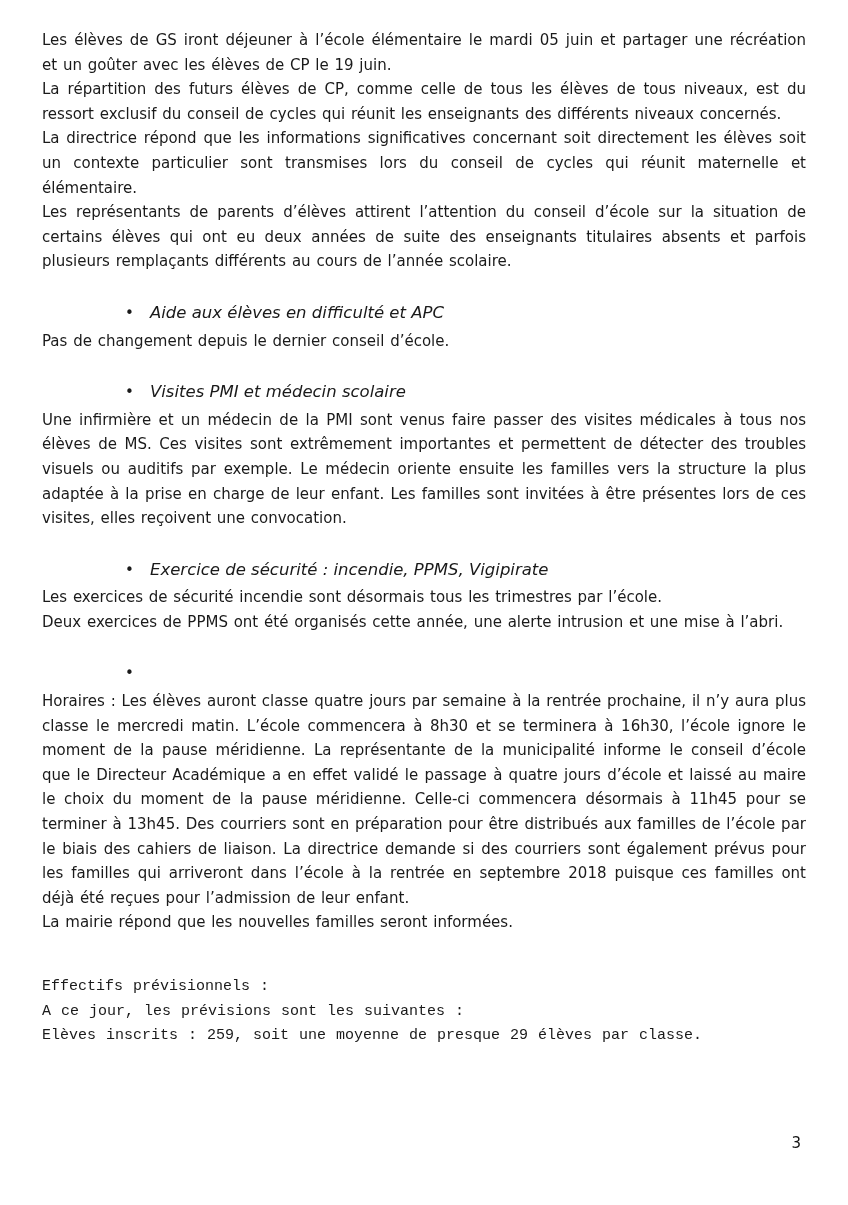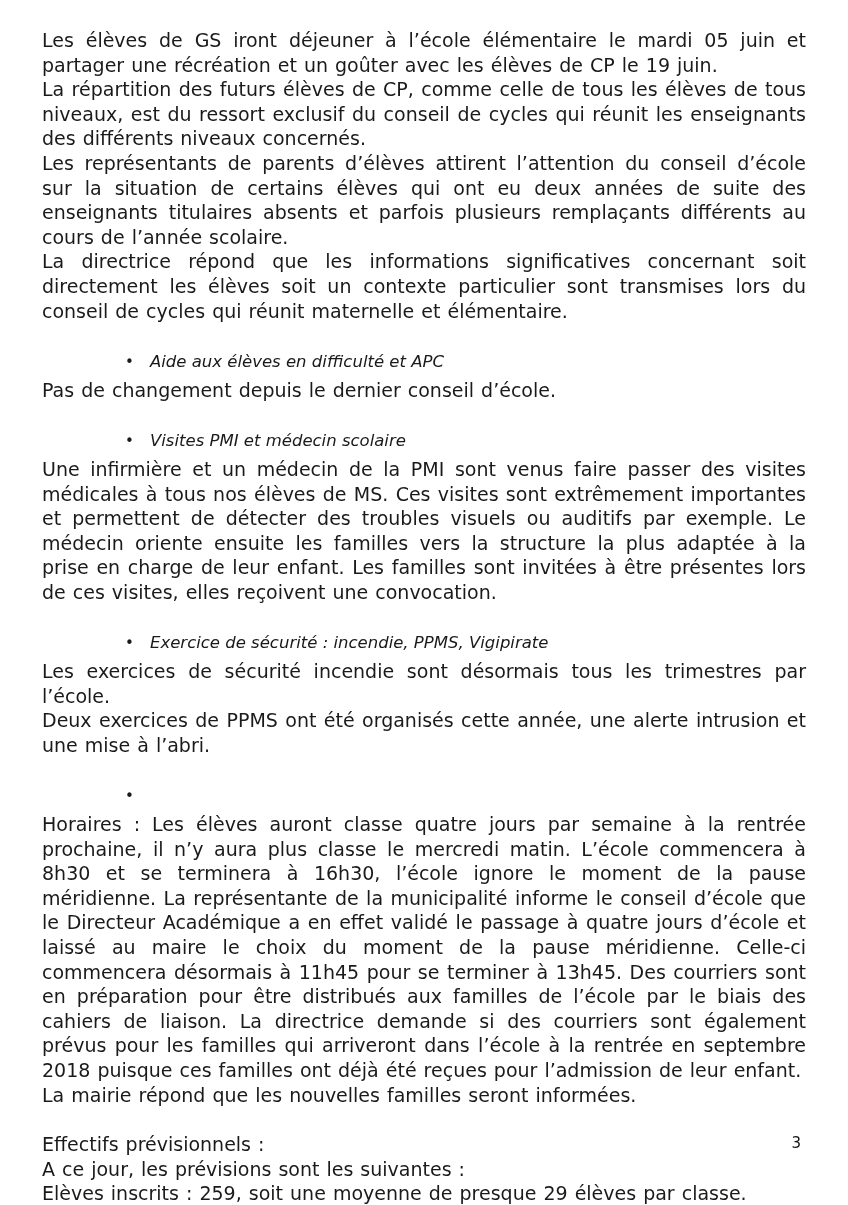--- a/index.html
+++ b/index.html
@@ -16,21 +16,21 @@
     overflow: hidden;
   }
   .content {
     position: absolute;
     left: 42px;
     right: 42px;
     top: 28px;
   }
   p.body-par {
     margin: 0;
-    font-size: 19px;
+    font-size: 15px;
     line-height: 24.6px;
     text-align: justify;
     word-spacing: 1px;
   }
   .section-heading-row {
     margin: 27px 0 3px 83px;
     display: flex;
     align-items: baseline;
     font-size: 16.5px;
     line-height: 24.6px;
@@ -38,42 +38,43 @@
   .bullet {
     width: 25px;
     flex: 0 0 25px;
     font-size: 15px;
   }
   .section-heading {
     font-style: italic;
     text-underline-offset: 3px;
   }
   .closing {
-    margin-top: 25px;
+    margin-top: 40px;
+    font-family: Liberation Mono, monospace;
   }
   .closing p.body-par {
     text-align: left;
   }
   .page-number {
     position: absolute;
     right: 47px;
     top: 1134px;
     font-size: 15px;
     color: #111111;
   }
 </style>
 </head>
 <body>
 
 <div class="content">
 
   <p class="body-par">Les élèves de GS iront déjeuner à l’école élémentaire le mardi 05 juin et partager une récréation et un goûter avec les élèves de CP le 19 juin.</p>
   <p class="body-par">La répartition des futurs élèves de CP, comme celle de tous les élèves de tous niveaux, est du ressort exclusif du conseil de cycles qui réunit les enseignants des différents niveaux concernés.</p>
+  <p class="body-par">La directrice répond que les informations significatives concernant soit directement les élèves soit un contexte particulier sont transmises lors du conseil de cycles qui réunit maternelle et élémentaire.</p>
   <p class="body-par">Les représentants de parents d’élèves attirent l’attention du conseil d’école sur la situation de certains élèves qui ont eu deux années de suite des enseignants titulaires absents et parfois plusieurs remplaçants différents au cours de l’année scolaire.</p>
-  <p class="body-par">La directrice répond que les informations significatives concernant soit directement les élèves soit un contexte particulier sont transmises lors du conseil de cycles qui réunit maternelle et élémentaire.</p>
 
   <div class="section">
     <div class="section-heading-row">
       <span class="bullet">•</span>
       <span class="section-heading">Aide aux élèves en difficulté et APC</span>
     </div>
     <p class="body-par">Pas de changement depuis le dernier conseil d’école.</p>
   </div>
 
   <div class="section">

